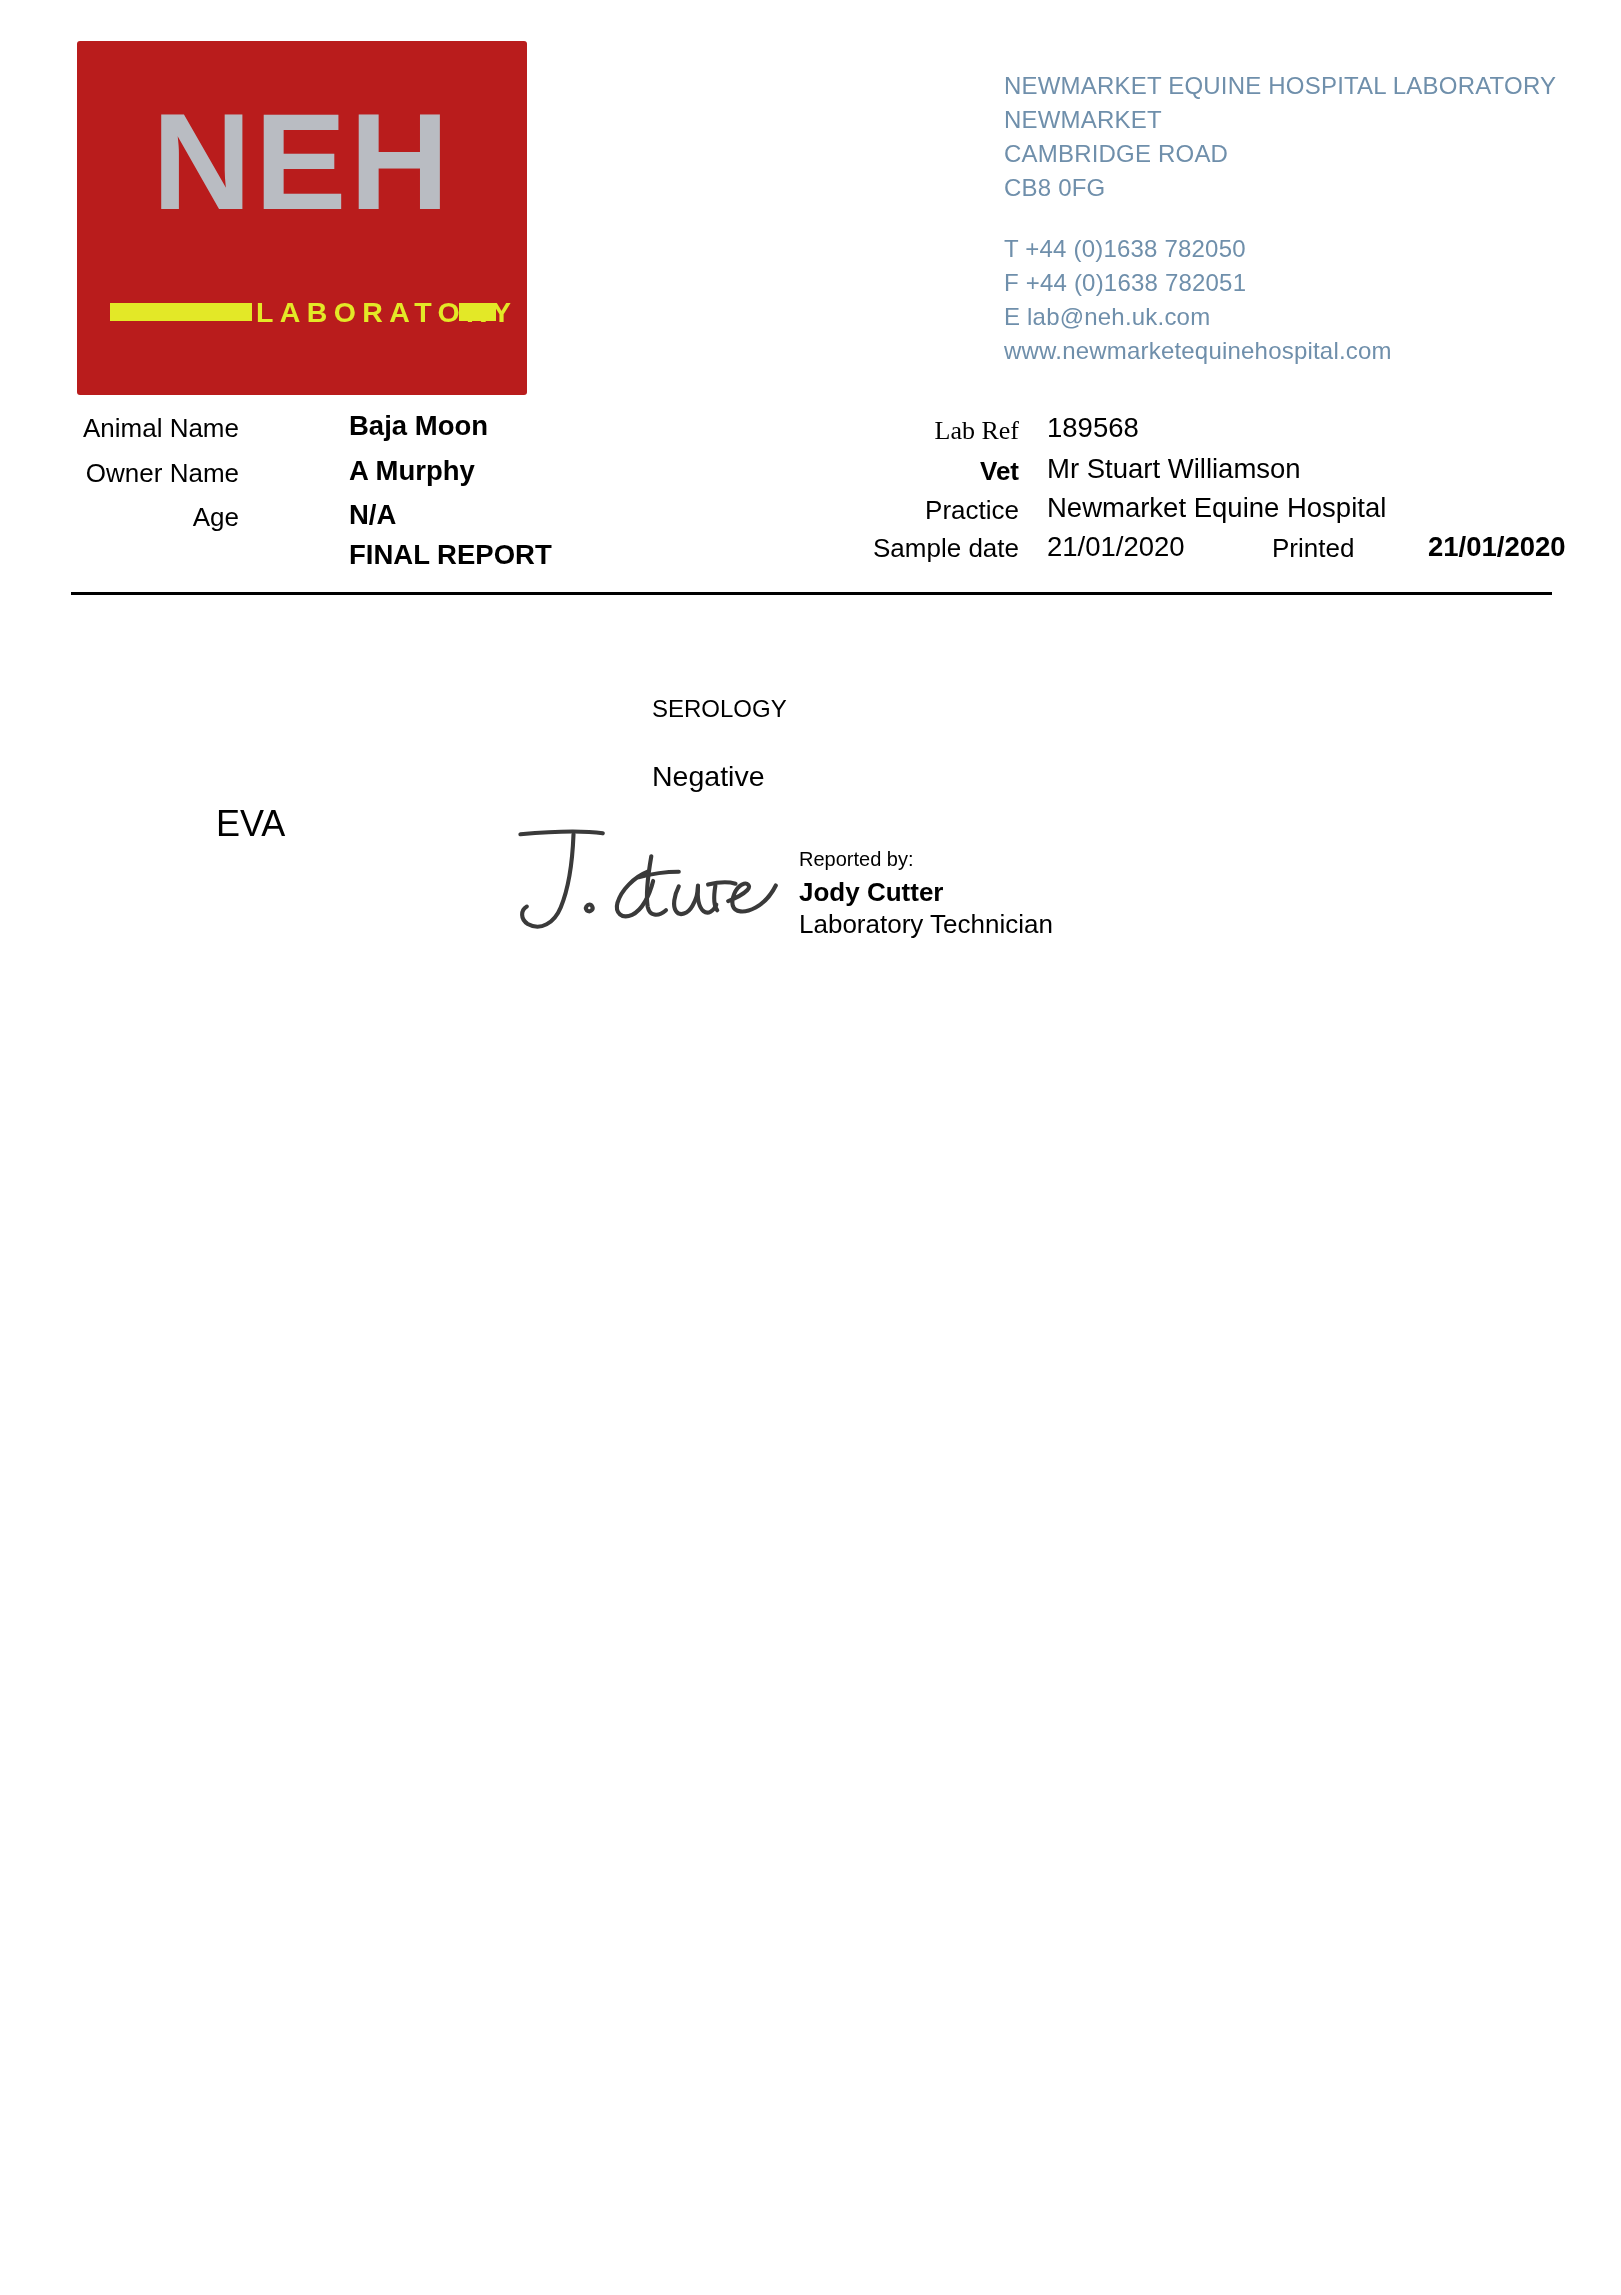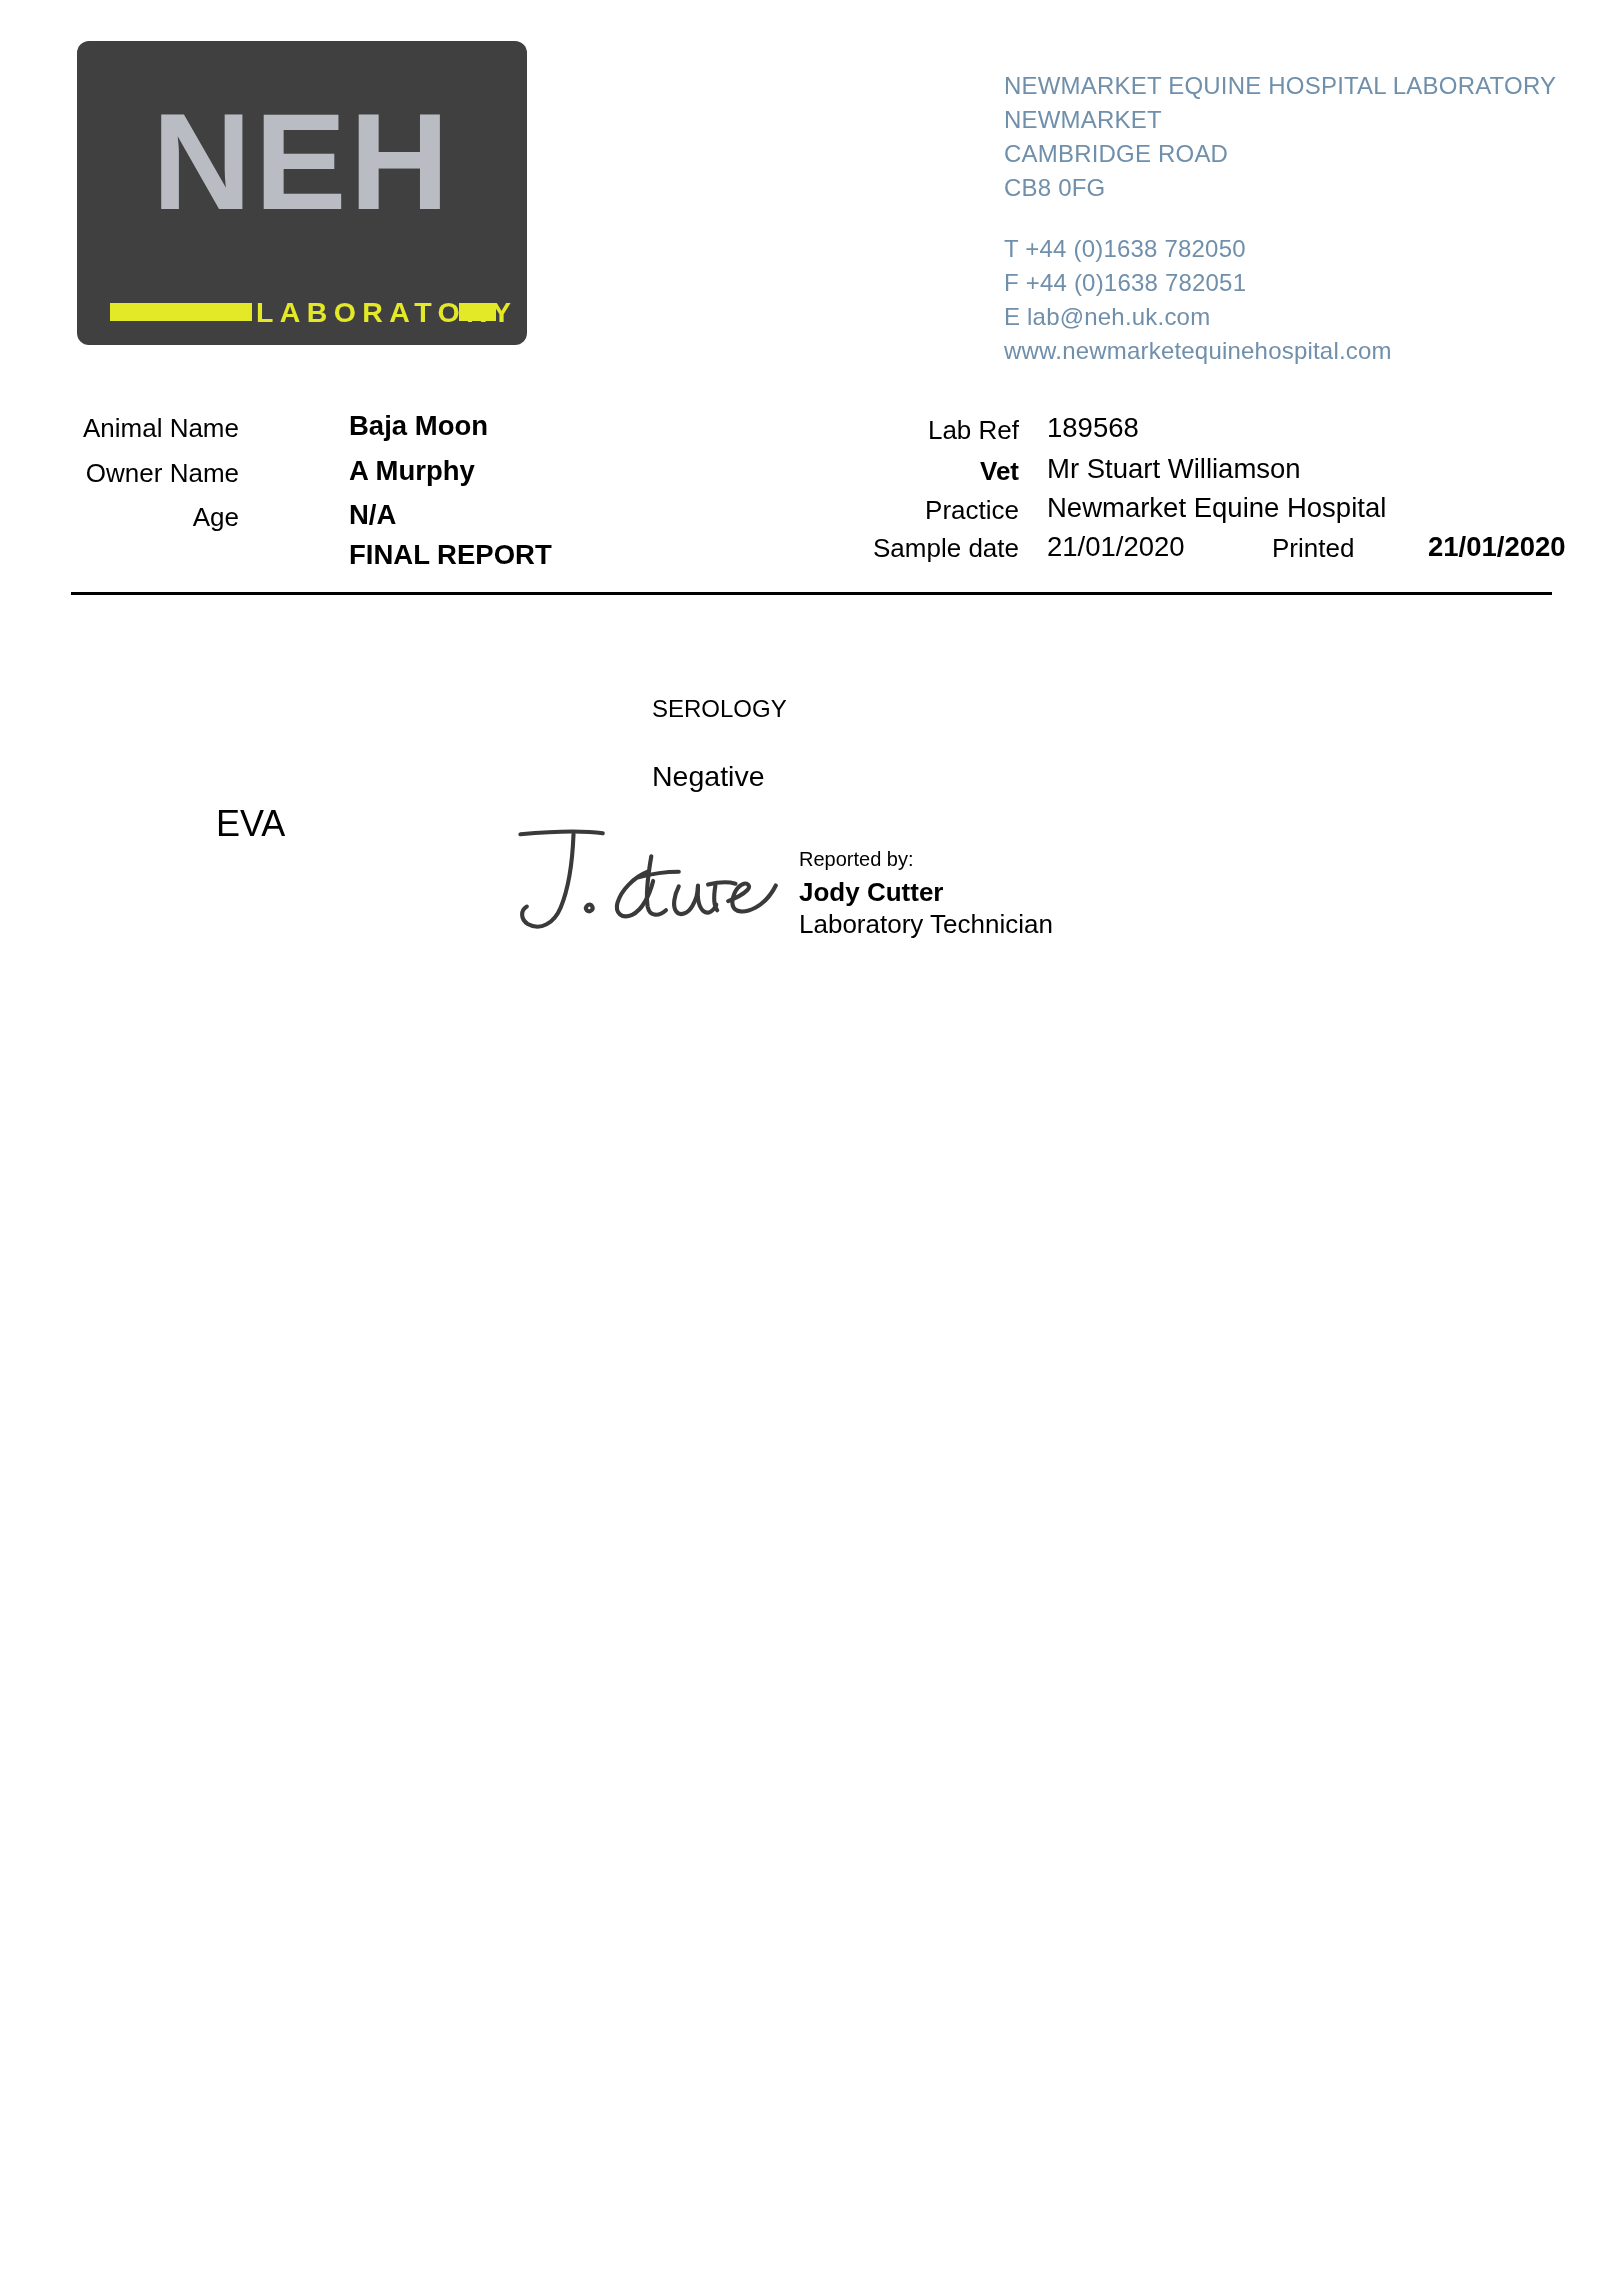--- a/index.html
+++ b/index.html
@@ -30,23 +30,23 @@
     left: 0;
     width: 1622px;
     height: 404px;
   }
 
   .logo-box {
     position: absolute;
     left: 77px;
     top: 41px;
     width: 450px;
-    height: 304px;
-    background: #404040;
-    border-radius: 12px;
+    height: 354px;
+    background: #b91c1c;
+    border-radius: 3px;
   }
   .logo-neh {
     position: absolute;
     left: 0;
     top: 51px;
     width: 450px;
     text-align: center;
     font-family: "Liberation Sans", sans-serif;
     font-weight: bold;
     font-size: 138px;
@@ -255,21 +255,21 @@
     <div class="meta-left-value" style="top:-2.8px;">Baja Moon</div>
 
     <div class="meta-left-label" style="top:45px;">Owner Name</div>
     <div class="meta-left-value" style="top:42px;">A Murphy</div>
 
     <div class="meta-left-label" style="top:89px;">Age</div>
     <div class="meta-left-value" style="top:86px;">N/A</div>
 
     <div class="meta-left-value" style="top:126px;">FINAL REPORT</div>
 
-    <div class="meta-right-label" style="left:780px; top:1.8px;">Lab Ref</div>
+    <div class="meta-right-label" style="left:780px; top:1.8px;font-family:Liberation Serif, serif;">Lab Ref</div>
     <div class="meta-right-value" style="top:-0.9px;">189568</div>
 
     <div class="meta-right-label" style="left:780px; top:43px;font-weight:bold;">Vet</div>
     <div class="meta-right-value" style="top:40px;">Mr Stuart Williamson</div>
 
     <div class="meta-right-label" style="left:780px; top:82px;">Practice</div>
     <div class="meta-right-value" style="top:79px;">Newmarket Equine Hospital</div>
 
     <div class="meta-right-label" style="left:780px; top:120px;">Sample date</div>
     <div class="meta-right-value" style="top:118px;">21/01/2020</div>

